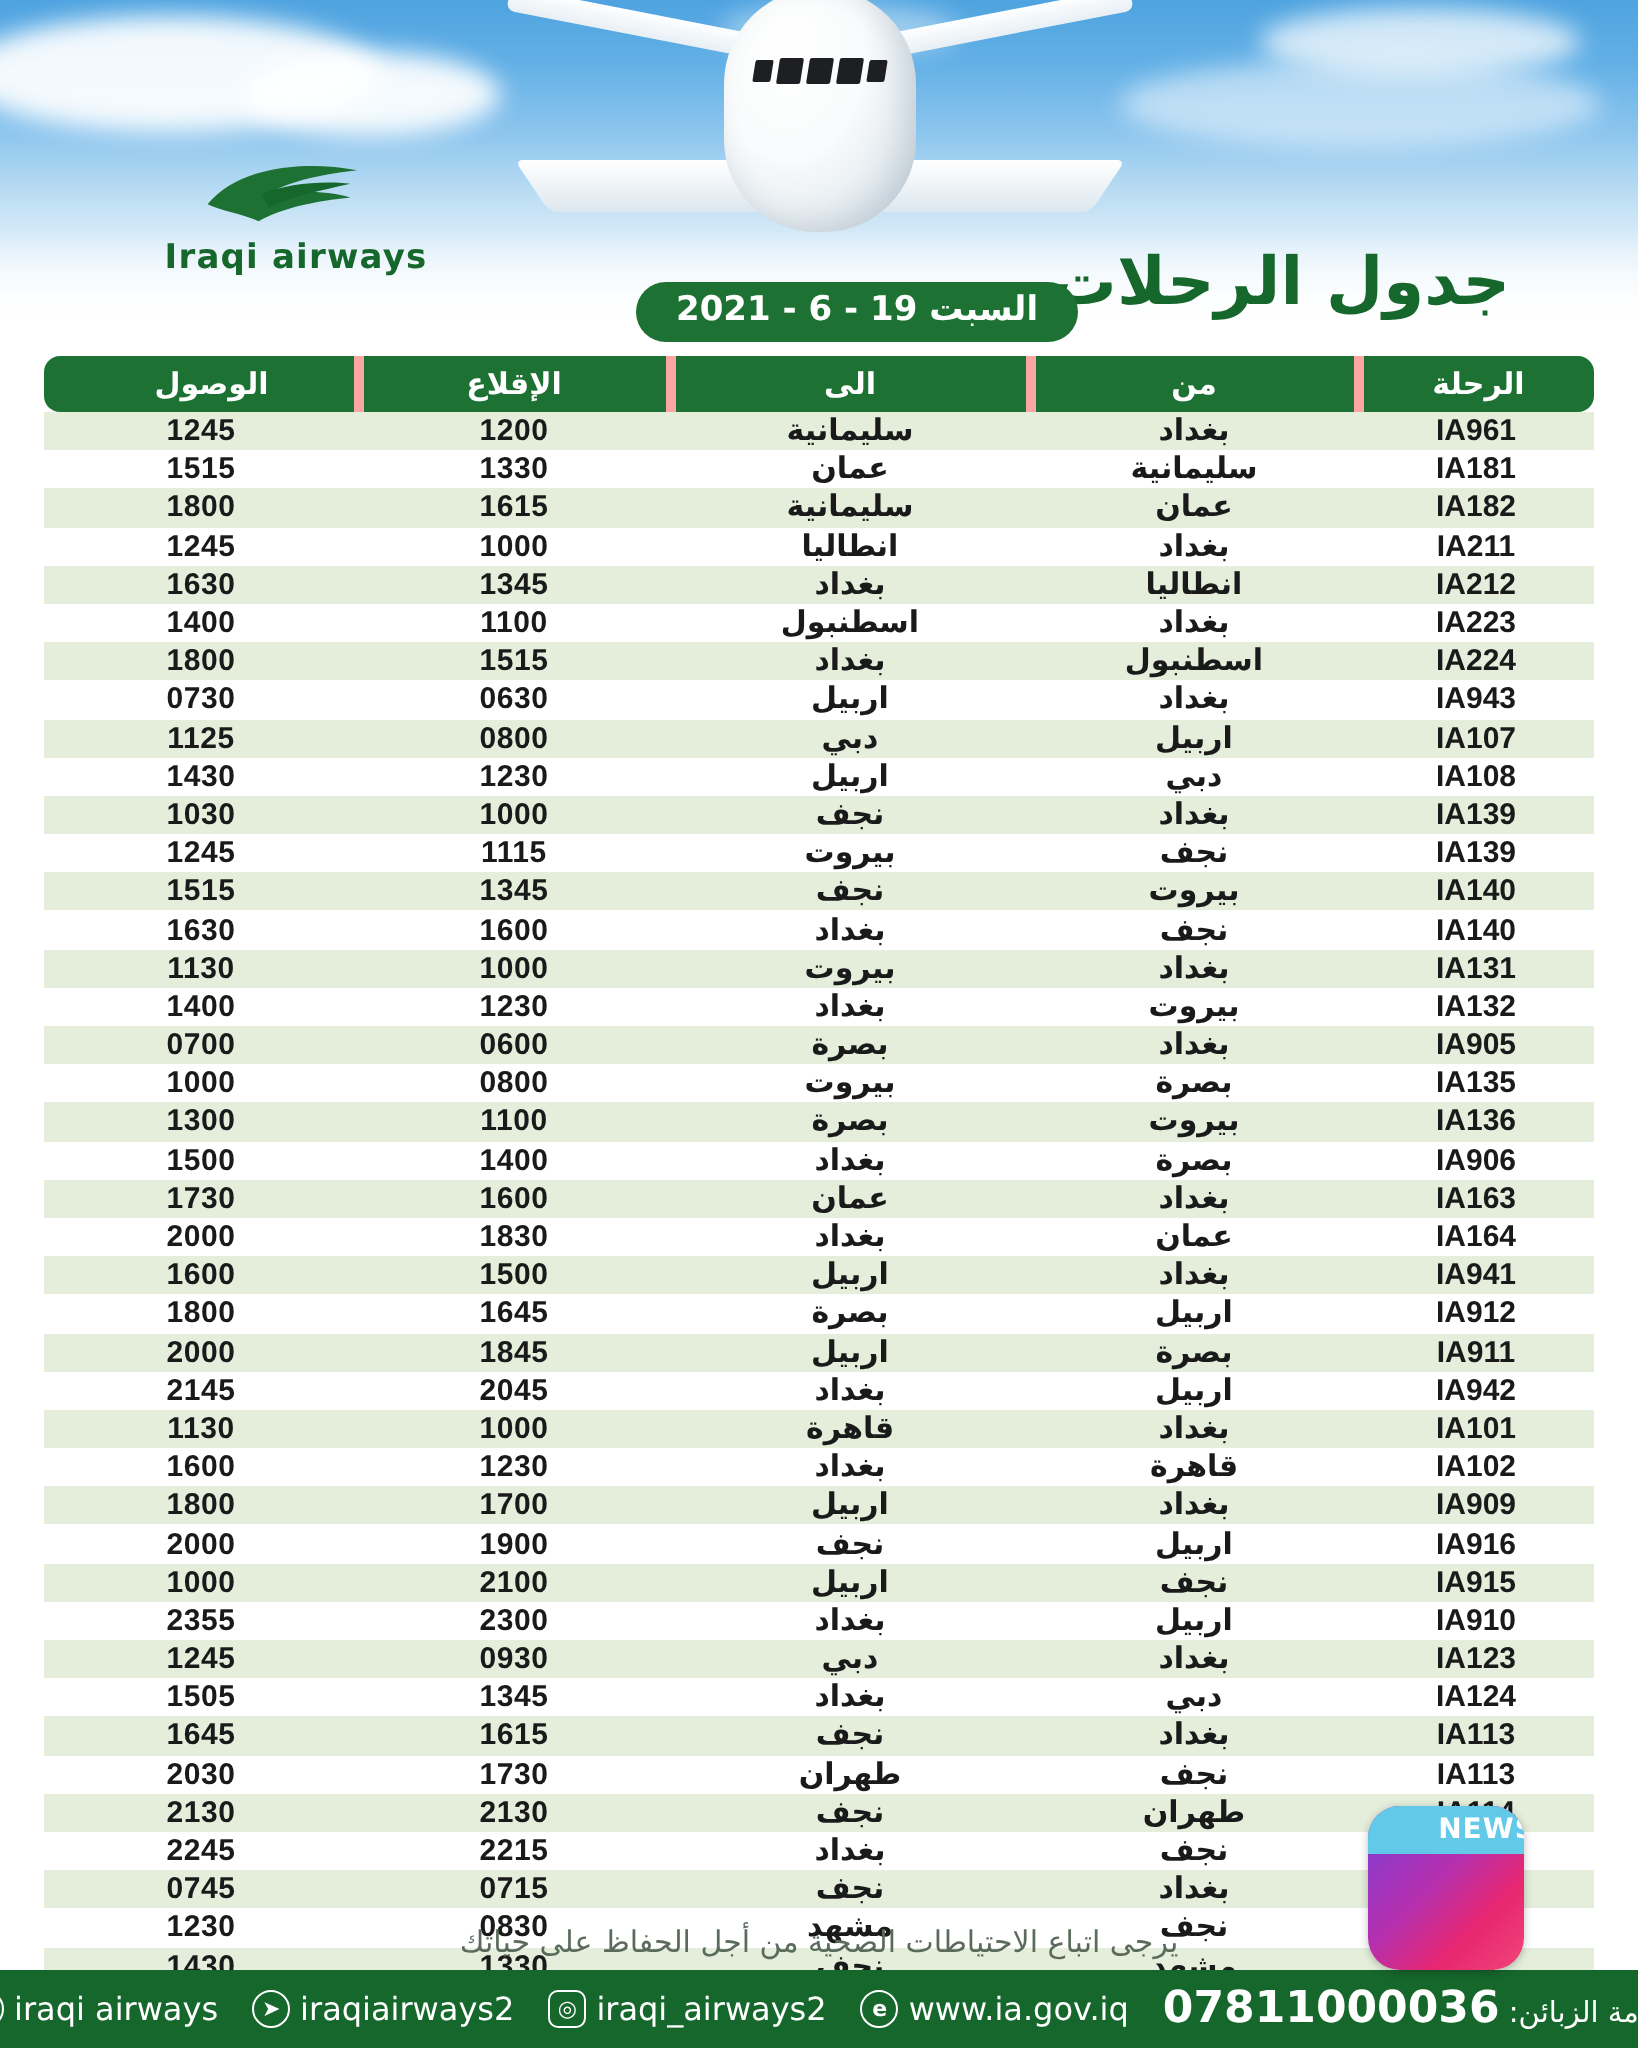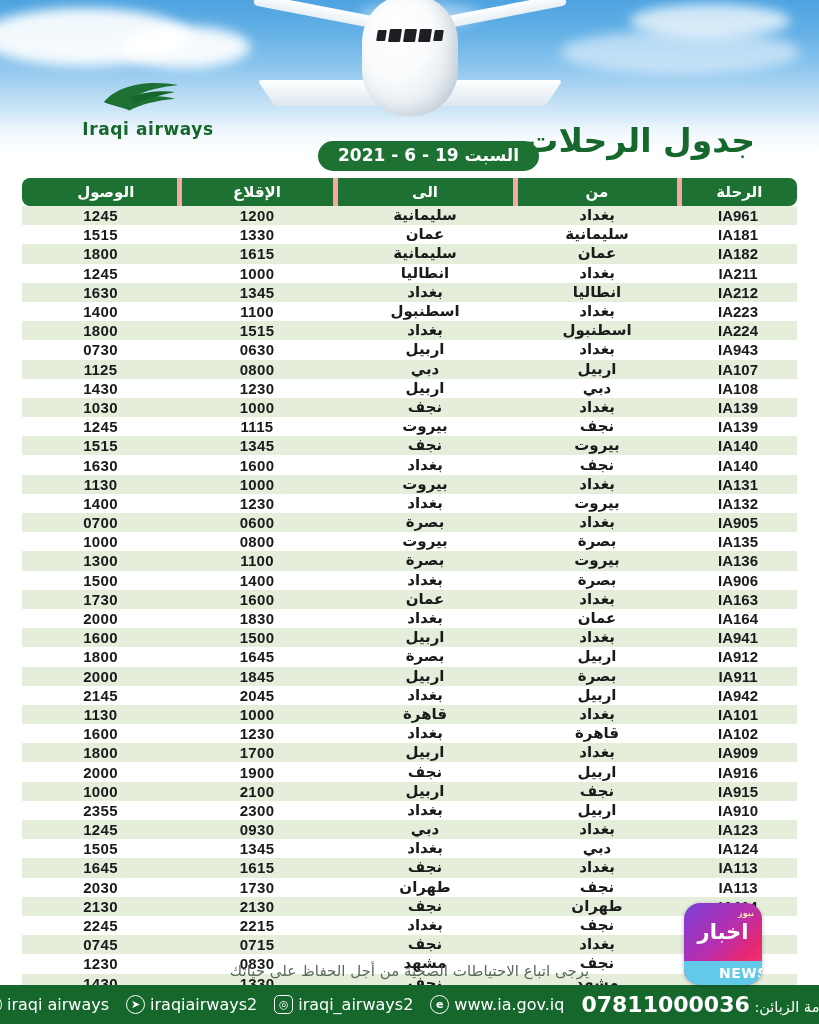--- a/index.html
+++ b/index.html
@@ -711,24 +711,20 @@
             <td class="c-num">1515</td>
             <td class="c-num">1545</td>
           </tr>
         </tbody>
     </table>
   </div>
 
   <div class="health-note">يرجى اتباع الاحتياطات الصحية من أجل الحفاظ على حياتك</div>
 
   <div class="watermark">
-    <div class="wm-top">
-      <span class="wm-sub">نيوز</span>
-      <span>اخبار</span>
-    </div>
     <div class="wm-bot">NEWS</div>
   </div>
 
   <div class="footer">
     <div class="fitem">
       <span class="ficon">f</span>
       <span>iraqi airways</span>
     </div>
     <div class="fitem">
       <span class="ficon">➤</span>

